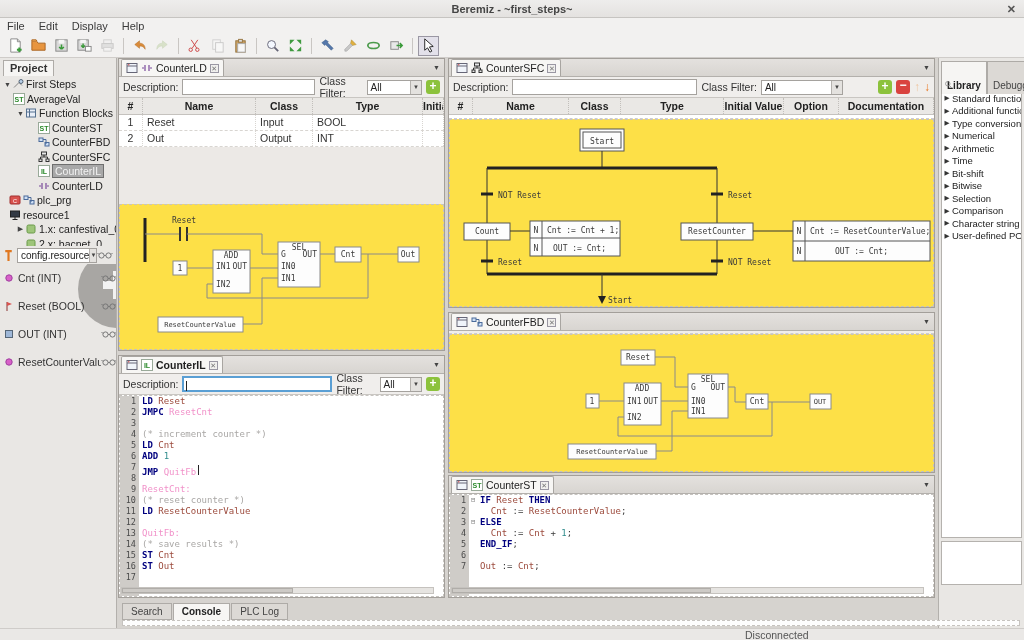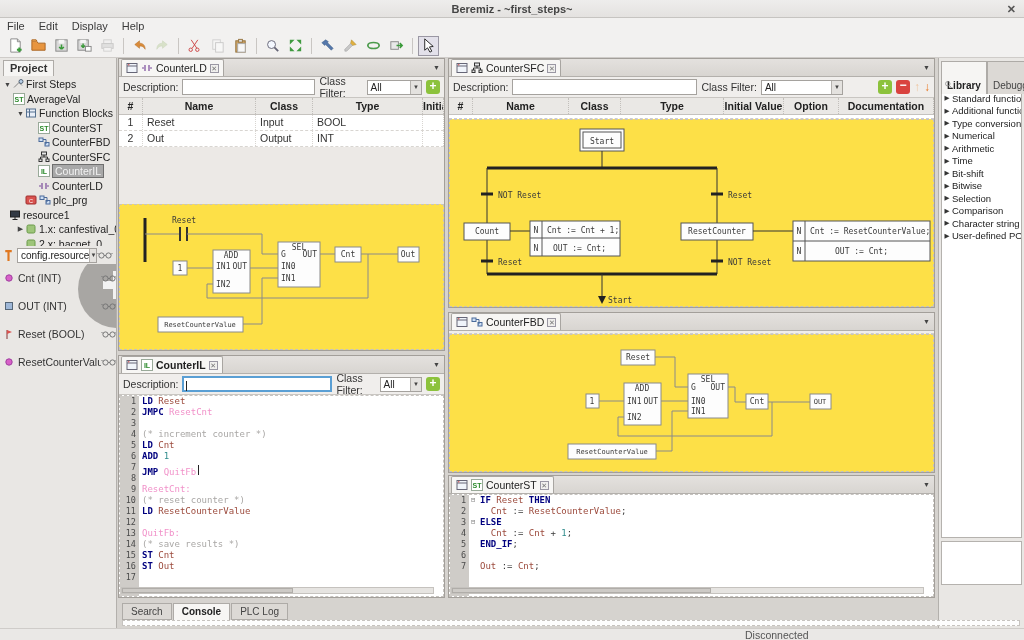--- a/index.html
+++ b/index.html
@@ -310,21 +310,21 @@
         </div>
         <div class="trow" style="padding-left: 29px;">
           <span class="exp"></span>
           <span class="bicon">
             <svg viewBox="0 0 12 12">
               <path d="M1 6h2m6 0h2M4 3v6m4-6v6" stroke="#7a4a9a" fill="none" stroke-width="1.2"></path>
             </svg>
           </span>
           <span class="lbl">CounterLD</span>
         </div>
-        <div class="trow" style="padding-left: 16px;">
+        <div class="trow" style="">
           <span class="exp"></span>
           <span class="bicon">
             <svg viewBox="0 0 12 12">
               <rect x="1" y="2" width="10" height="8" rx="1" fill="#d9534f" stroke="#a03030"></rect>
               <text x="6" y="8.5" font-size="5.5" text-anchor="middle" fill="#fff" font-family="Liberation Sans,sans-serif">C</text>
             </svg>
           </span>
           <span class="bicon">
             <svg viewBox="0 0 12 12">
               <rect x="1" y="2" width="4" height="3.5" fill="#cfe0f5" stroke="#4a6a9a"></rect>
@@ -392,37 +392,37 @@
           <span class="glasses">
             <svg viewBox="0 0 16 10">
               <circle cx="4.5" cy="5.5" r="2.6" fill="none" stroke="#777"></circle>
               <circle cx="11.5" cy="5.5" r="2.6" fill="none" stroke="#777"></circle>
               <path d="M7.1 5.5h1.8M2 4.5L.5 3M14 4.5L15.5 3" stroke="#777" fill="none"></path>
             </svg>
           </span>
         </div>
         <div class="vrow">
           <span class="bicon"><svg viewBox="0 0 12 12">
-              <rect x="2.5" y="2.5" width="7" height="7" fill="#9fb8d8" stroke="#556677"></rect>
+              <path d="M4 2v9" stroke="#883333"></path>
+              <path d="M4 2l5 2-5 2z" fill="#d9534f"></path>
             </svg></span>
-          <span class="vlbl">OUT (INT)</span>
+          <span class="vlbl">Reset (BOOL)</span>
           <span class="glasses">
             <svg viewBox="0 0 16 10">
               <circle cx="4.5" cy="5.5" r="2.6" fill="none" stroke="#777"></circle>
               <circle cx="11.5" cy="5.5" r="2.6" fill="none" stroke="#777"></circle>
               <path d="M7.1 5.5h1.8M2 4.5L.5 3M14 4.5L15.5 3" stroke="#777" fill="none"></path>
             </svg>
           </span>
         </div>
         <div class="vrow">
           <span class="bicon"><svg viewBox="0 0 12 12">
-              <path d="M4 2v9" stroke="#883333"></path>
-              <path d="M4 2l5 2-5 2z" fill="#d9534f"></path>
+              <rect x="2.5" y="2.5" width="7" height="7" fill="#9fb8d8" stroke="#556677"></rect>
             </svg></span>
-          <span class="vlbl">Reset (BOOL)</span>
+          <span class="vlbl">OUT (INT)</span>
           <span class="glasses">
             <svg viewBox="0 0 16 10">
               <circle cx="4.5" cy="5.5" r="2.6" fill="none" stroke="#777"></circle>
               <circle cx="11.5" cy="5.5" r="2.6" fill="none" stroke="#777"></circle>
               <path d="M7.1 5.5h1.8M2 4.5L.5 3M14 4.5L15.5 3" stroke="#777" fill="none"></path>
             </svg>
           </span>
         </div>
         <div class="vrow">
           <span class="bicon"><svg viewBox="0 0 12 12">

